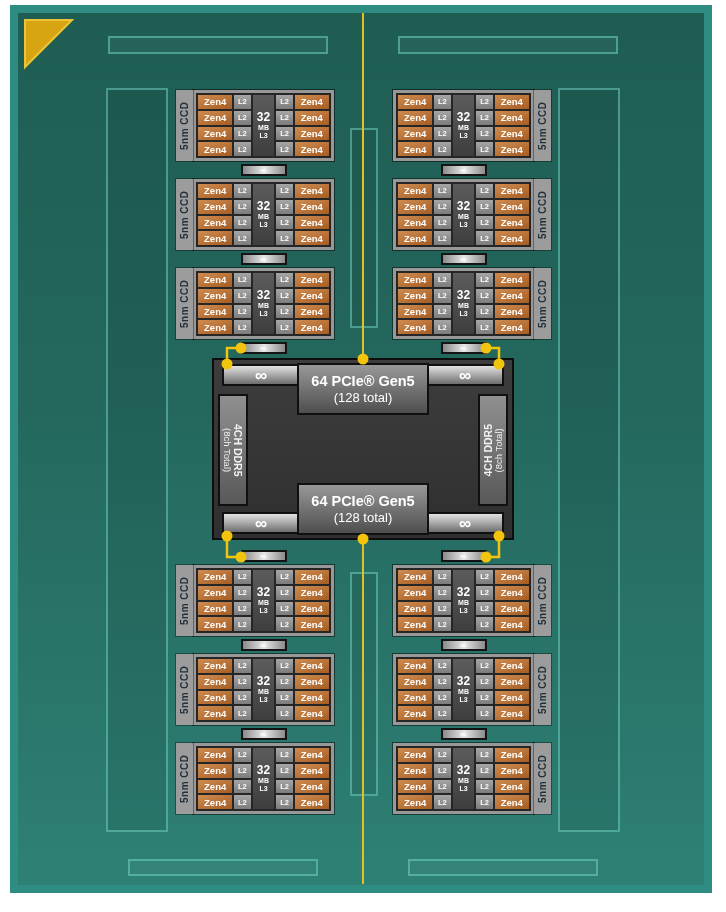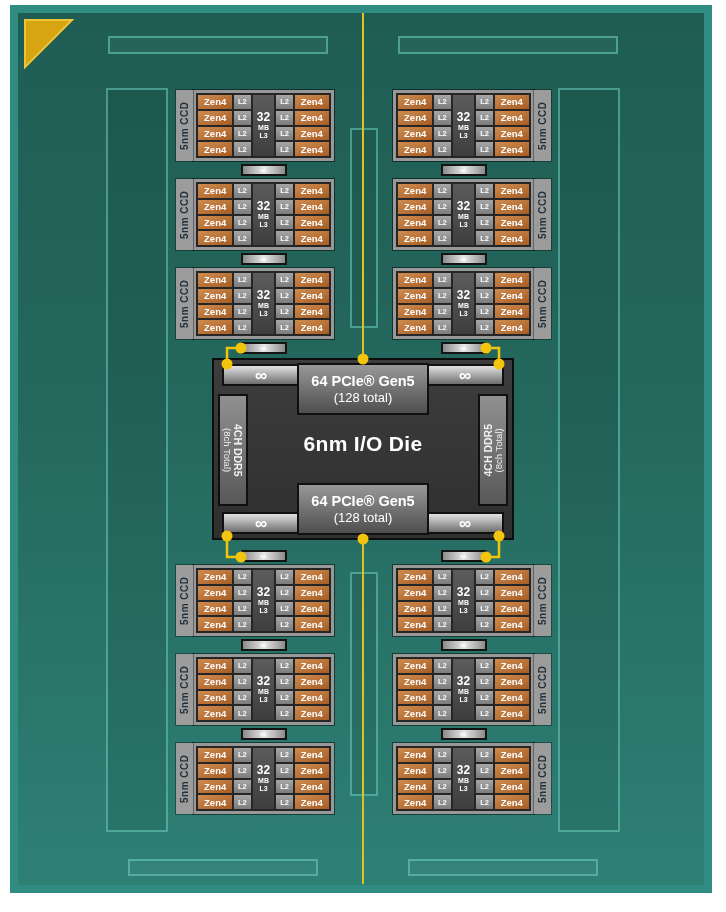--- a/index.html
+++ b/index.html
@@ -538,21 +538,20 @@
         <span class="d2">(8ch Total)</span>
       </div>
     </div>
     <div class="ddr right">
       <div class="rot">
         <span class="d1">4CH DDR5</span>
         <span class="d2">(8ch Total)</span>
       </div>
     </div>
 
-    <div class="die-title">6nm I/O Die</div>
   </div>
 
   <svg class="overlay" width="726" height="912" viewBox="0 0 726 912">
 
     <line x1="363" y1="13" x2="363" y2="357" stroke="#E3C11F" stroke-width="2"></line>
     <line x1="363" y1="541" x2="363" y2="884" stroke="#E3C11F" stroke-width="2"></line>
 
     <polyline points="241,348 227,348 227,364" fill="none" stroke="#F2C40D" stroke-width="2.5"></polyline>
     <polyline points="486,348 499,348 499,364" fill="none" stroke="#F2C40D" stroke-width="2.5"></polyline>
     <polyline points="227,536 227,557 241,557" fill="none" stroke="#F2C40D" stroke-width="2.5"></polyline>

